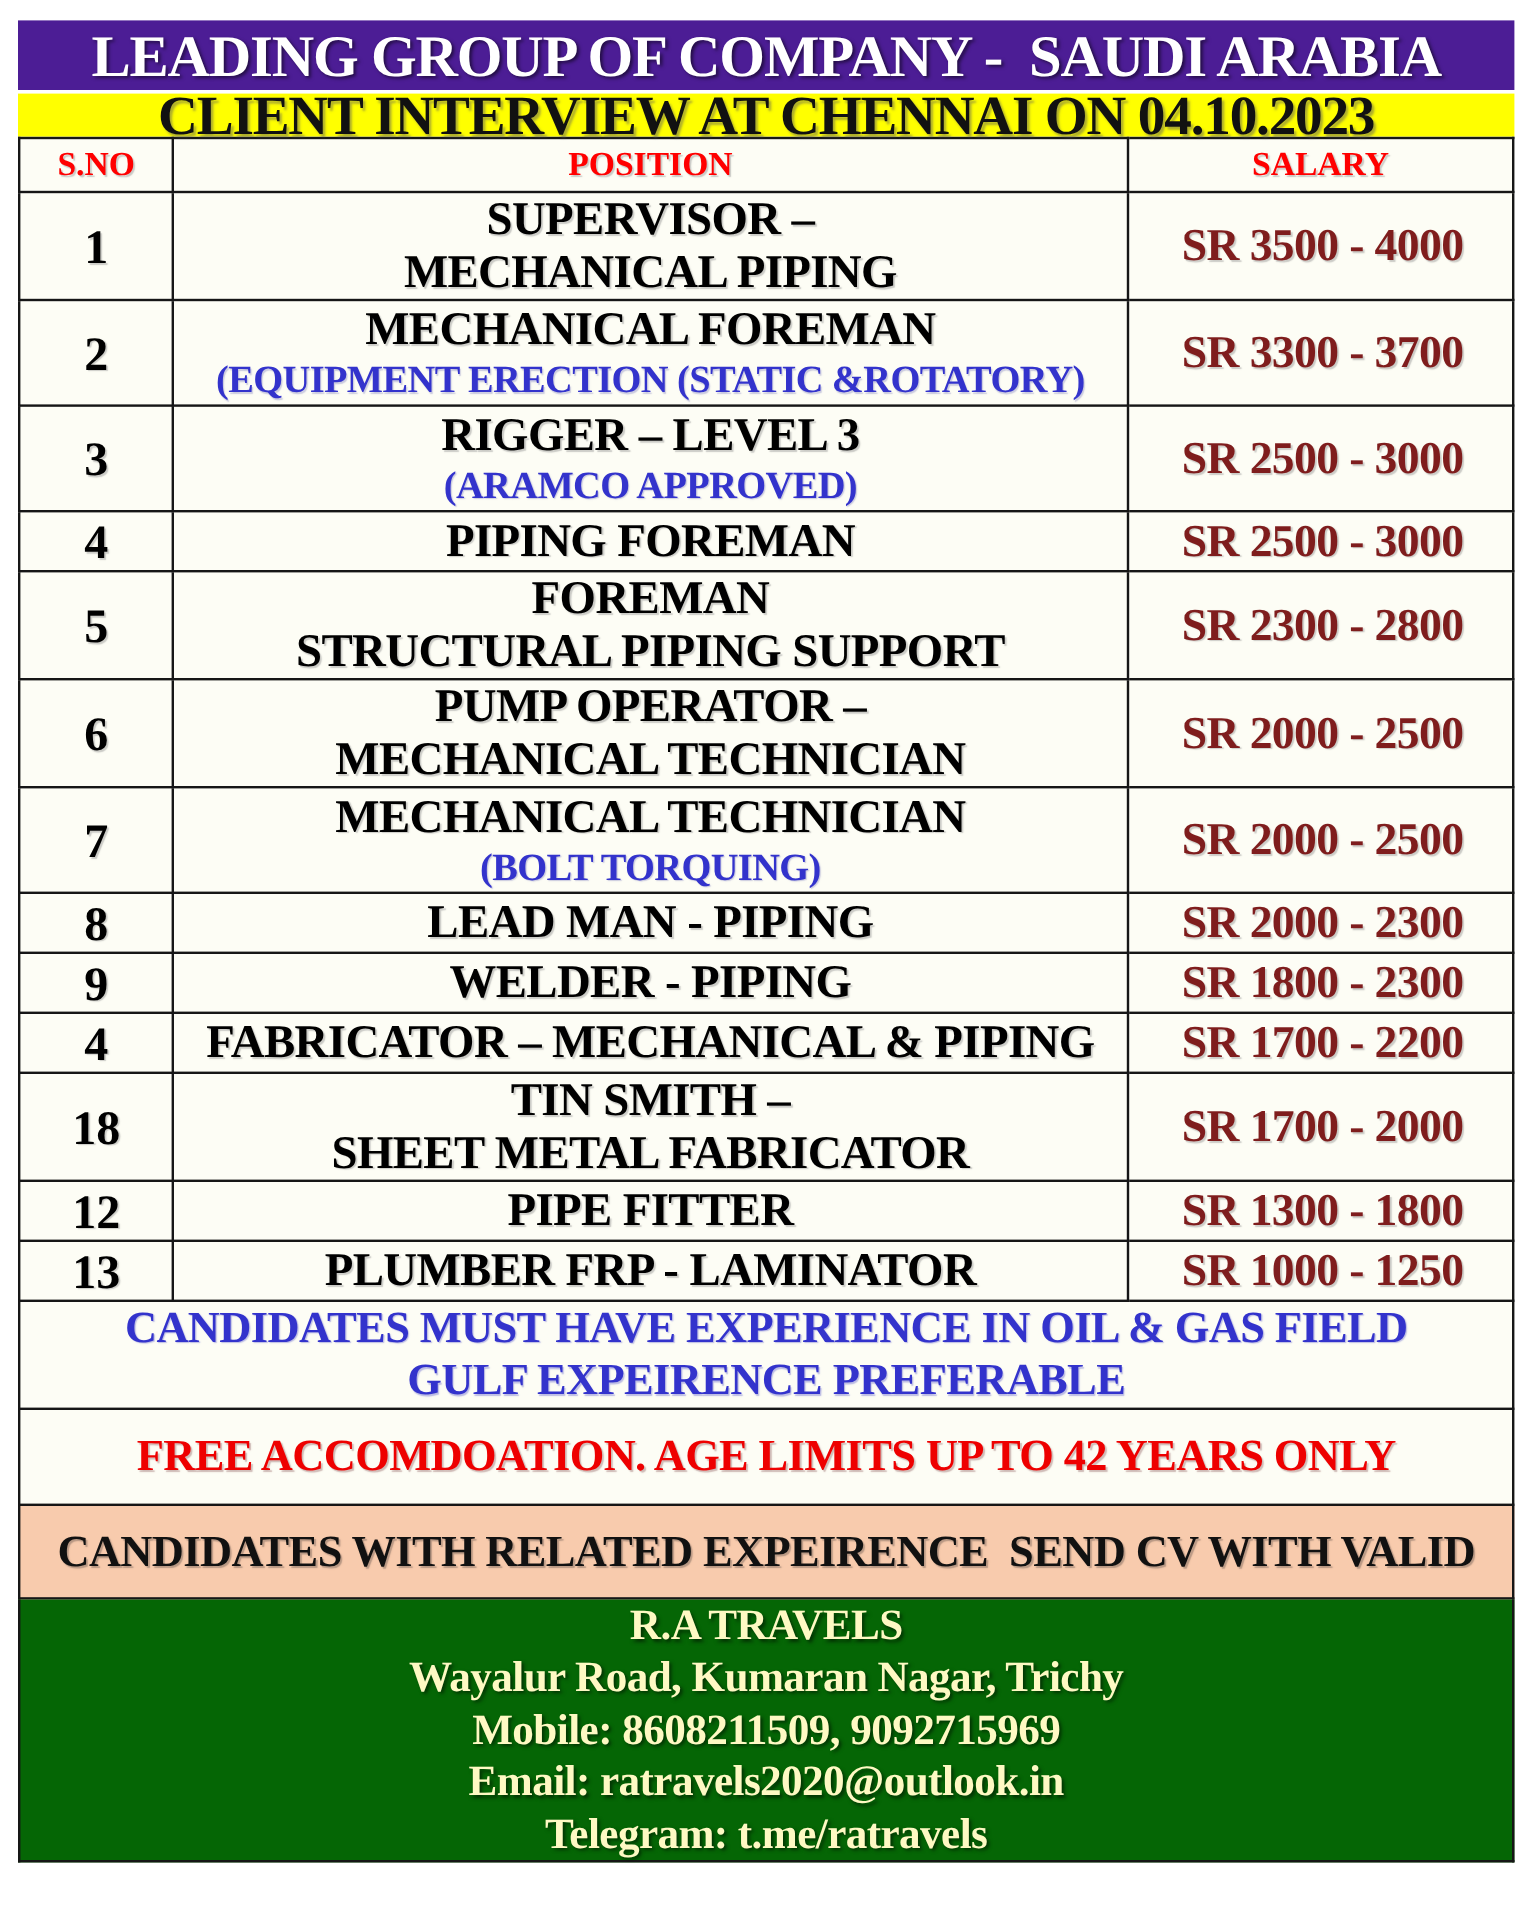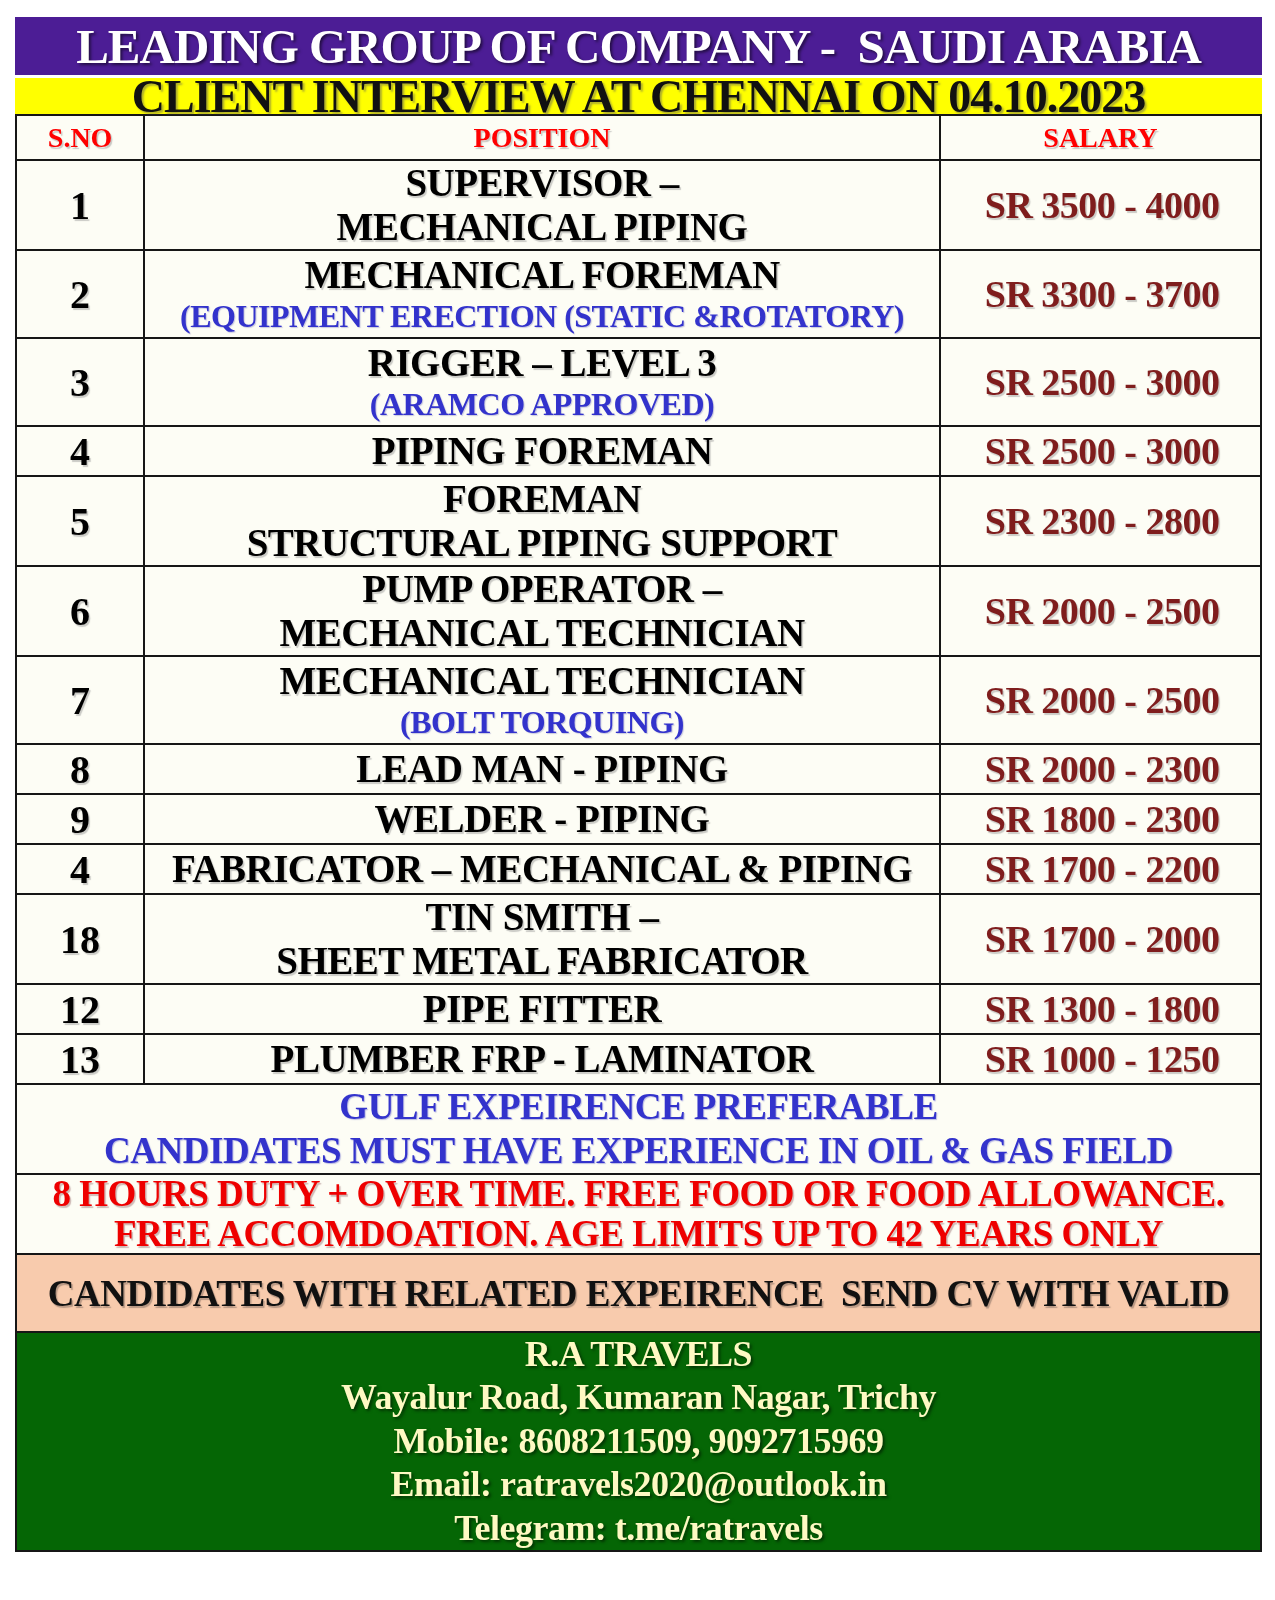--- a/index.html
+++ b/index.html
@@ -186,26 +186,25 @@
             <td class="sno">13</td>
             <td class="pos">
               <div class="pos-line">PLUMBER FRP - LAMINATOR</div>
             </td>
             <td class="sal">SR 1000 - 1250</td>
           </tr>
         </tbody>
     </table>
 
     <div class="notice notice-blue">
+      <div class="line">CANDIDATES MUST HAVE EXPERIENCE IN OIL &amp; GAS FIELD</div>
       <div class="line">GULF EXPEIRENCE PREFERABLE</div>
-      <div class="line">CANDIDATES MUST HAVE EXPERIENCE IN OIL &amp; GAS FIELD</div>
     </div>
 
     <div class="notice notice-red">
-      <div class="line">8 HOURS DUTY + OVER TIME. FREE FOOD OR FOOD ALLOWANCE.</div>
       <div class="line">FREE ACCOMDOATION. AGE LIMITS UP TO 42 YEARS ONLY</div>
     </div>
 
     <div class="notice notice-peach">
       <div class="line">CANDIDATES WITH RELATED EXPEIRENCE  SEND CV WITH VALID</div>
     </div>
 
     <div class="footer">
       <div class="line">R.A TRAVELS</div>
       <div class="line">Wayalur Road, Kumaran Nagar, Trichy</div>

